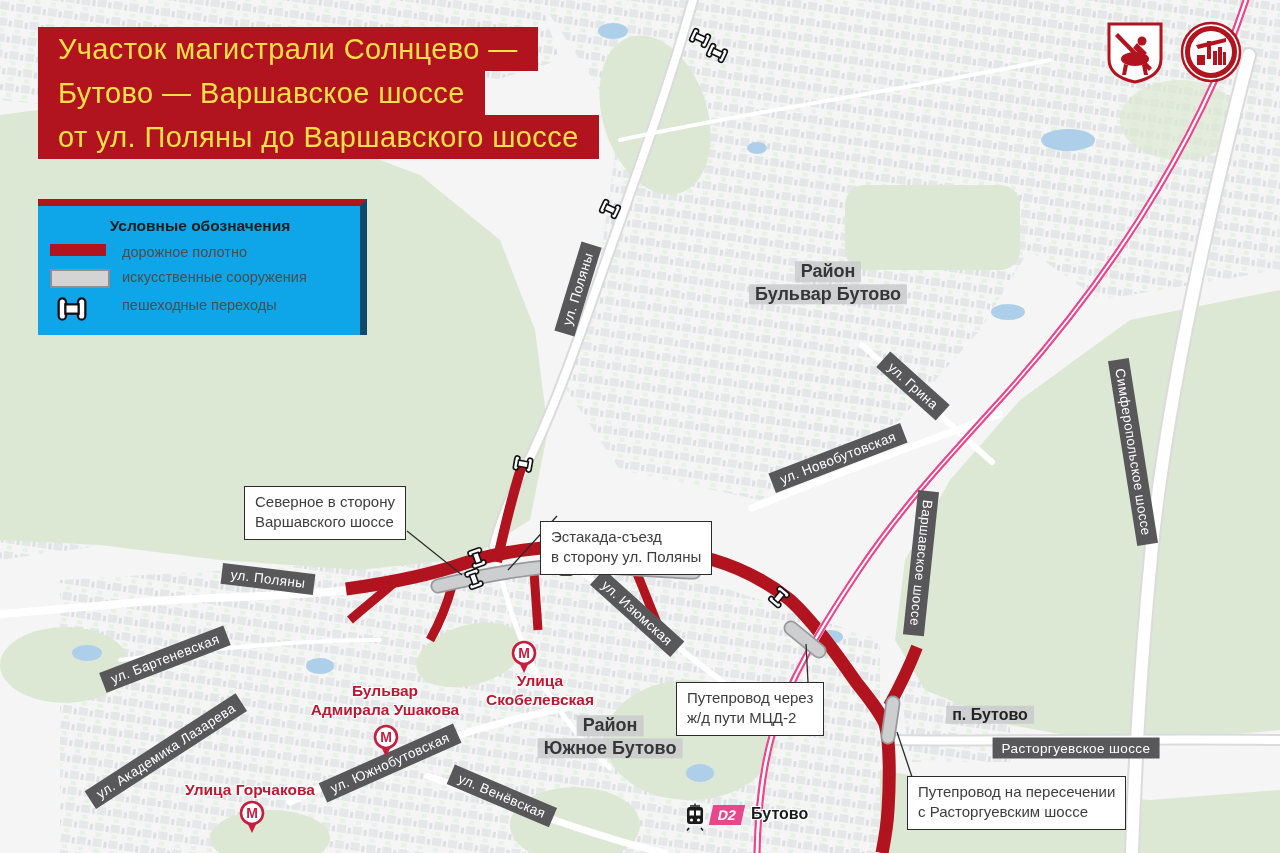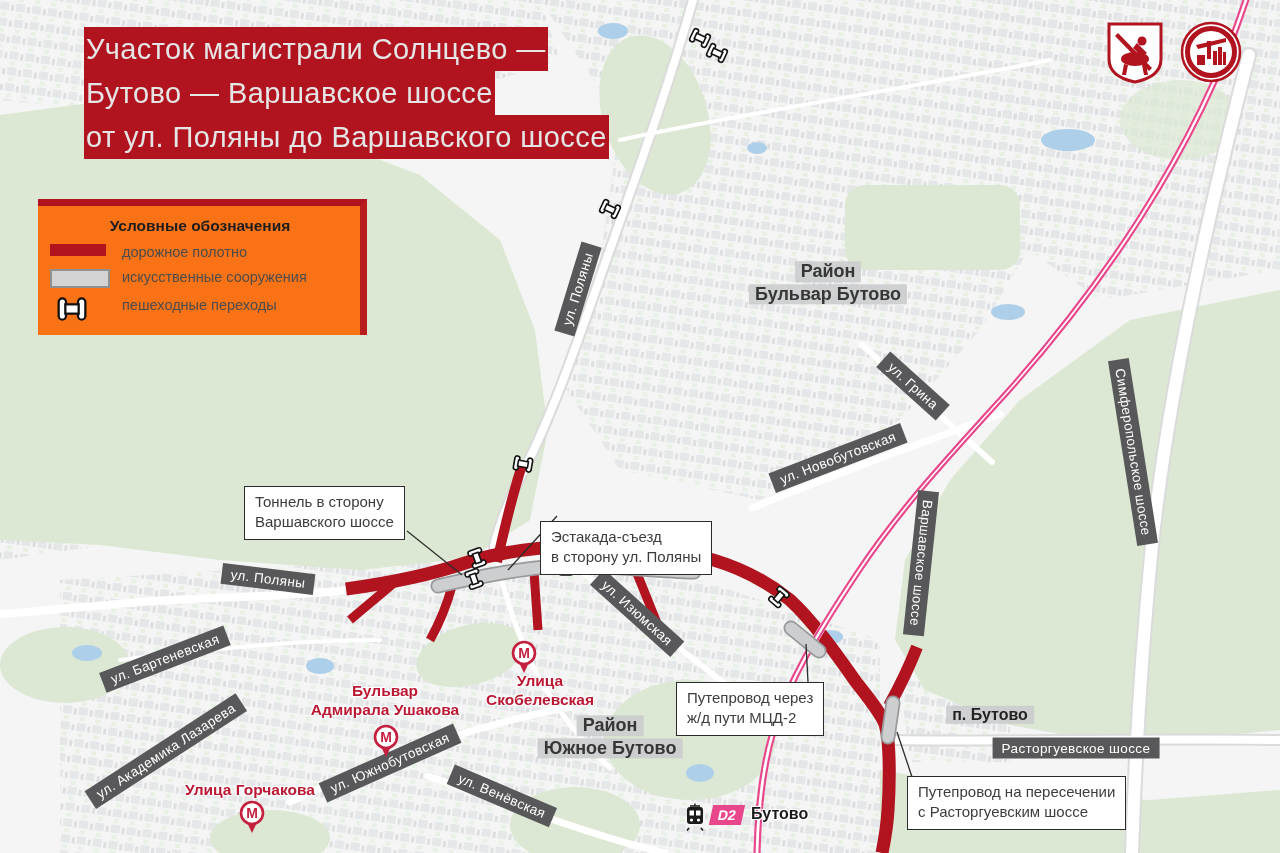--- a/index.html
+++ b/index.html
@@ -2,29 +2,29 @@
 <html><head>
 <meta charset="utf-8">
 <style>
   html,body{margin:0;padding:0;background:#e9eae9;}
   .stage{position:relative;width:1280px;height:853px;overflow:hidden;
          background:#f4f5f4;font-family:"Liberation Sans",sans-serif;}
   .stage svg.map{position:absolute;left:0;top:0;}
 
   
   .title{position:absolute;left:38px;top:27px;z-index:30;}
-  .title .tline{display:table;background:#b1141f;color:#e5e5e5;font-size:29px;
-    letter-spacing:.4px;padding:0 2px;line-height:44px;white-space:nowrap;margin-left:46px;}
+  .title .tline{display:table;background:#b1141f;color:#fde047;font-size:29px;
+    letter-spacing:.4px;padding:0 20px;line-height:44px;white-space:nowrap;}
 
   
   .logo{position:absolute;z-index:30;}
 
   
   .legend{position:absolute;left:38px;top:199px;width:300px;z-index:30;
-    background:#f97316;border-top:7px solid #b1141f;border-right:7px solid #b91c1c;
+    background:#0ea5e9;border-top:7px solid #b1141f;border-right:7px solid #0c4a6e;
     padding:11px 10px 14px 12px;}
   .legend h3{margin:0 0 4px 0;text-align:center;font-size:15.5px;color:#1d1d1d;}
   .legend .row{display:flex;align-items:flex-start;margin-top:9px;}
   .legend .sw{width:60px;flex:0 0 60px;display:flex;justify-content:flex-start;align-items:center;}
   .legend .lbl{font-size:14.5px;color:#4c4c4c;margin-left:12px;white-space:nowrap;}
   .sw-road{width:56px;height:12px;background:#b1141f;}
   .sw-str{width:56px;height:15px;background:#d4d4d4;border:2px solid #8f8f8f;}
 
   
   .chip-dark{position:absolute;z-index:20;background:#58585a;color:#fff;
@@ -298,21 +298,21 @@
   </div>
   <div class="metro-pin" style="left:237px;top:799px;">
     <svg width="30" height="36" viewBox="0 0 30 36">
       <path d="M15,34 L10,23.5 L20,23.5 Z" fill="#c51f3f"></path>
       <circle cx="15" cy="14" r="11" fill="#fff" stroke="#c51f3f" stroke-width="2.6"></circle>
       <text x="15" y="19" text-anchor="middle" font-size="14" font-weight="bold" fill="#c51f3f">М</text>
     </svg>
   </div>
 
   <div class="callout" style="left:244px;top:486px;">
-    <div>Тоннель в сторону</div>
+    <div>Северное в сторону</div>
     <div>Варшавского шоссе</div>
   </div>
   <div class="callout" style="left:540px;top:477px;margin-top:44px;">
     <div>Эстакада-съезд</div>
     <div>в сторону ул. Поляны</div>
   </div>
   <div class="callout" style="left:676px;top:682px;">
     <div>Путепровод через</div>
     <div>ж/д пути МЦД-2</div>
   </div>

